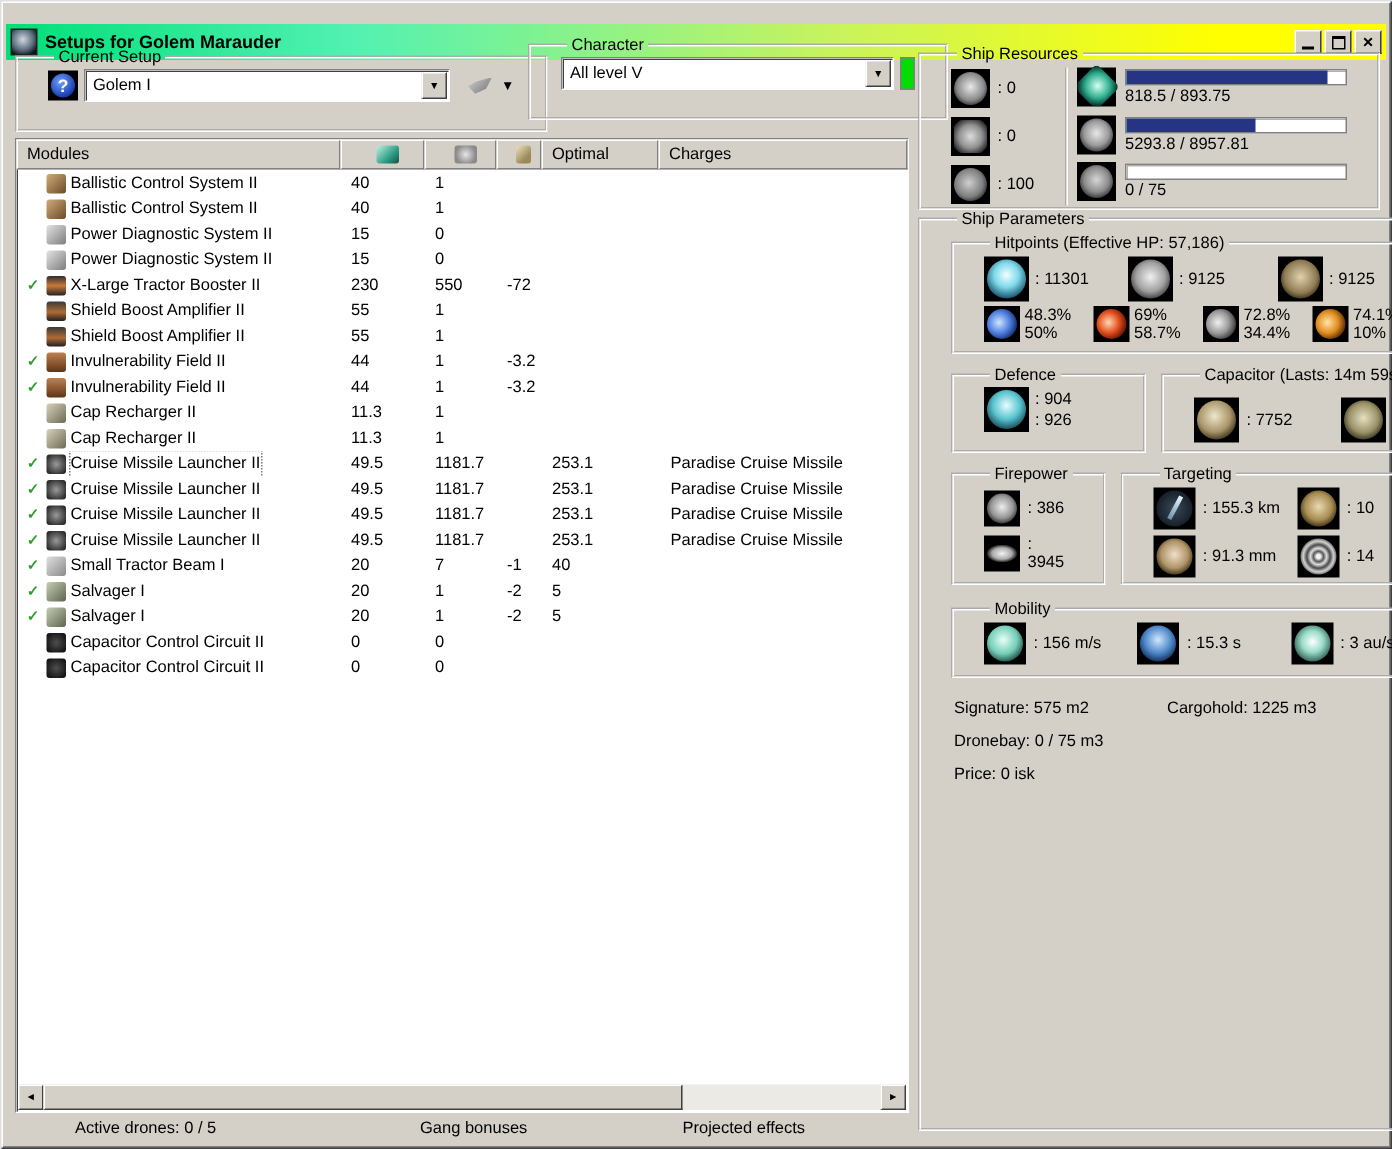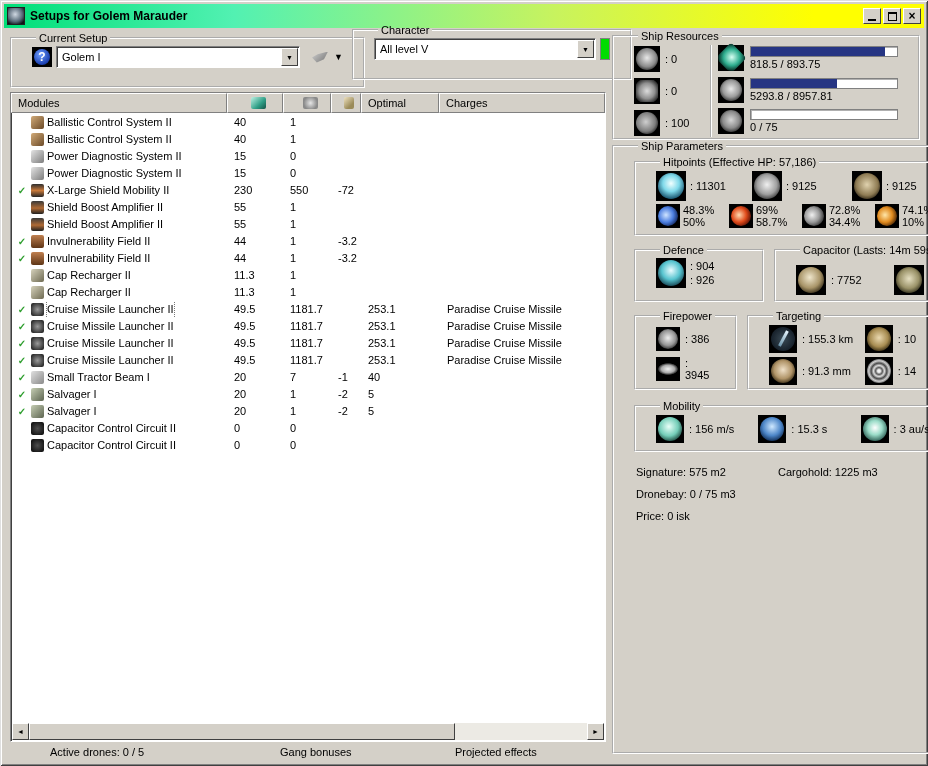--- a/index.html
+++ b/index.html
@@ -8,21 +8,21 @@
 
   #window {
     position:relative; width:928px; height:766px; background:#D4D0C8;
     box-shadow: inset 1px 1px 0 #dfdfdf, inset -1px -1px 0 #404040,
                 inset 2px 2px 0 #ffffff, inset -2px -2px 0 #808080;
     overflow:hidden;
   }
 
   
   .titlebar {
-    position:absolute; left:4px; top:4px; right:4px; height:24px;
+    position:absolute; left:4px; top:16px; right:4px; height:24px;
     display:flex; align-items:center; padding:0 3px;
   }
   .app-icon { width:18px; height:18px; margin-right:5px;
     background: radial-gradient(circle at 45% 40%, #cfd8e2, #5a6b7a 55%, #101418 85%);
     border:1px solid #202020; }
   .title-text { font-size:12px; font-weight:bold; flex:1; }
   .tb-btn { width:18px; height:16px; margin-left:2px; background:#D4D0C8;
     border-top:1px solid #fff; border-left:1px solid #fff;
     border-bottom:1px solid #404040; border-right:1px solid #404040;
     display:flex; align-items:center; justify-content:center; position:relative; }
@@ -352,21 +352,21 @@
     <div class="c-num c-cpu">15</div>
     <div class="c-num c-pg">0</div>
     <div class="c-num c-cap"></div>
     <div class="c-num c-opt"></div>
     <div class="c-chg"></div>
   </div>
         <div class="mrow">
     <div class="c-name">
       <span class="chk" style="color: rgb(46, 158, 46);">✓</span>
       <span class="mi mi-booster"></span>
-      <span class="mn">X-Large Shield Mobility II</span>
+      <span class="mn">X-Large Tractor Booster II</span>
     </div>
     <div class="c-num c-cpu">230</div>
     <div class="c-num c-pg">550</div>
     <div class="c-num c-cap">-72</div>
     <div class="c-num c-opt"></div>
     <div class="c-chg"></div>
   </div>
         <div class="mrow">
     <div class="c-name">
       <span class="chk"></span>

